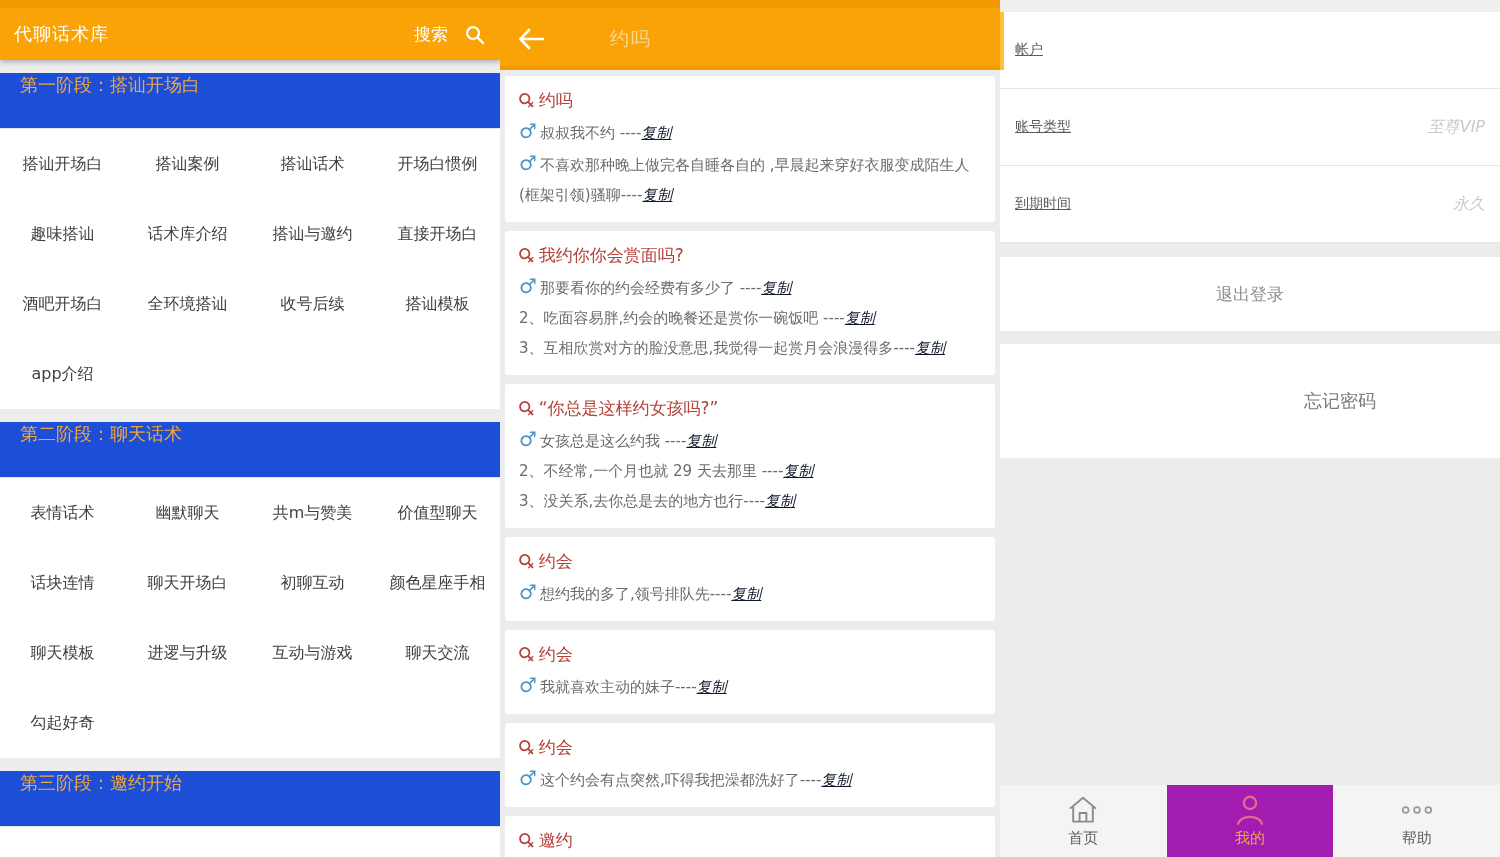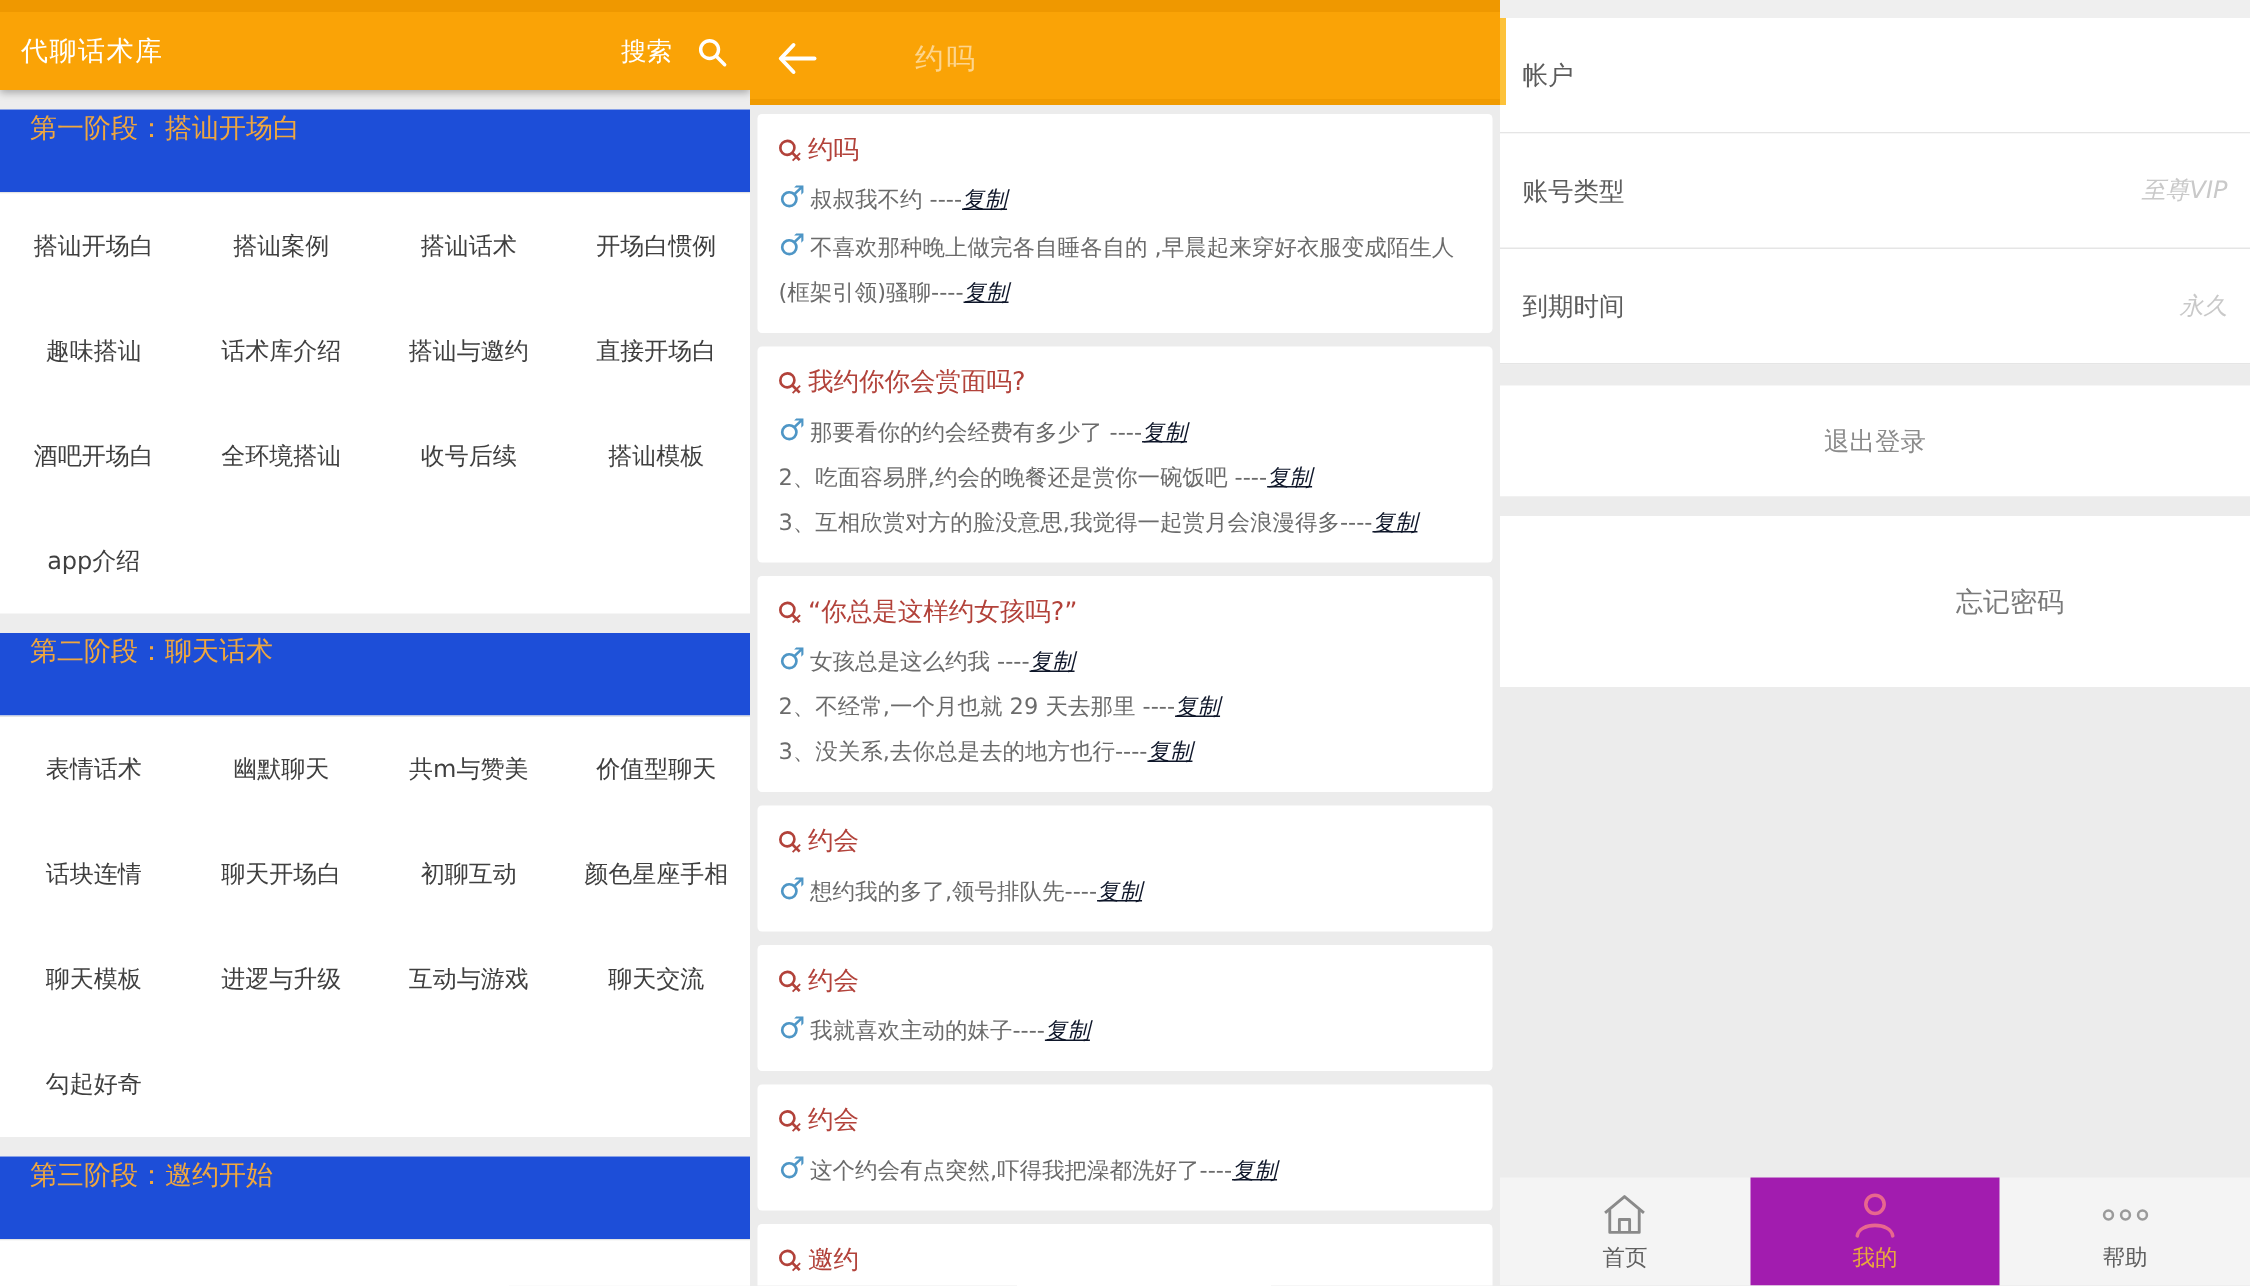--- a/index.html
+++ b/index.html
@@ -37,21 +37,21 @@
   .c-line{font-size:15px;line-height:30px;color:#6b6b6b;}
   .m-icon{color:#4e96c6;font-size:20px;margin-right:3px;}
   .copy{color:#0f172a;text-decoration:underline;cursor:pointer;font-style:italic;}
 
   
   .panel.right{background:#ececec;display:flex;flex-direction:column;}
   .edge-sliver{position:absolute;left:0;top:12px;width:4px;height:58px;background:#fdc23a;z-index:2;}
   .r-strip{height:12px;background:#efefef;}
   .r-row{height:77px;background:#fff;display:flex;align-items:center;padding:0 15px;
          border-bottom:1px solid #e5e5e5;box-sizing:border-box;}
-  .r-label{font-size:17px;color:#5c5c5c;}
+  .r-label{font-size:14px;color:#5c5c5c;text-decoration:underline;}
   .r-value{margin-left:auto;font-size:16px;color:#c9c9c9;font-style:italic;}
   .band14{height:14px;background:#ececec;}
   .band13{height:13px;background:#ececec;}
   .logout-row{height:74px;background:#fff;display:flex;align-items:center;justify-content:center;
               font-size:17px;color:#8a8a8a;cursor:pointer;}
   .forgot-row{height:114px;background:#fff;display:flex;align-items:center;justify-content:center;}
   .forgot-text{font-size:18px;color:#7a7a7a;margin-left:180px;cursor:pointer;}
   .gray-fill{flex:1;background:#ececec;}
   .navbar{height:72px;display:flex;background:#f4f4f4;}
   .nav-item{flex:1;display:flex;flex-direction:column;align-items:center;justify-content:center;

